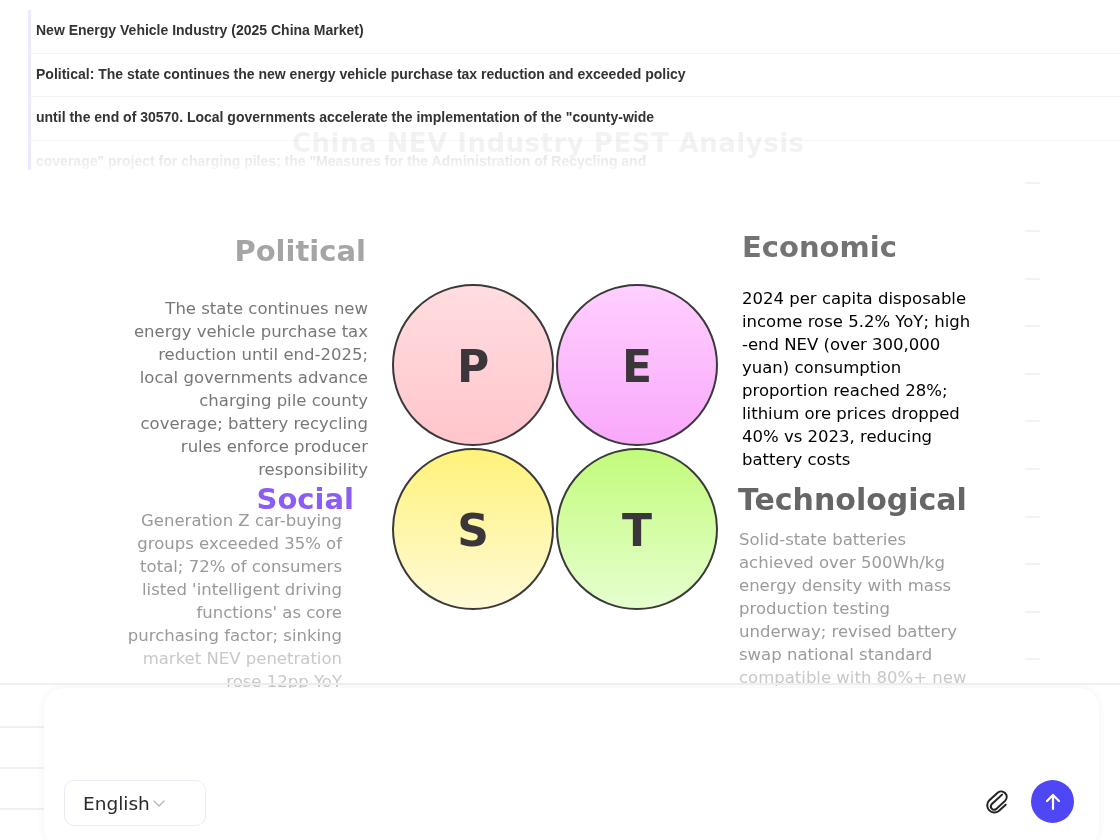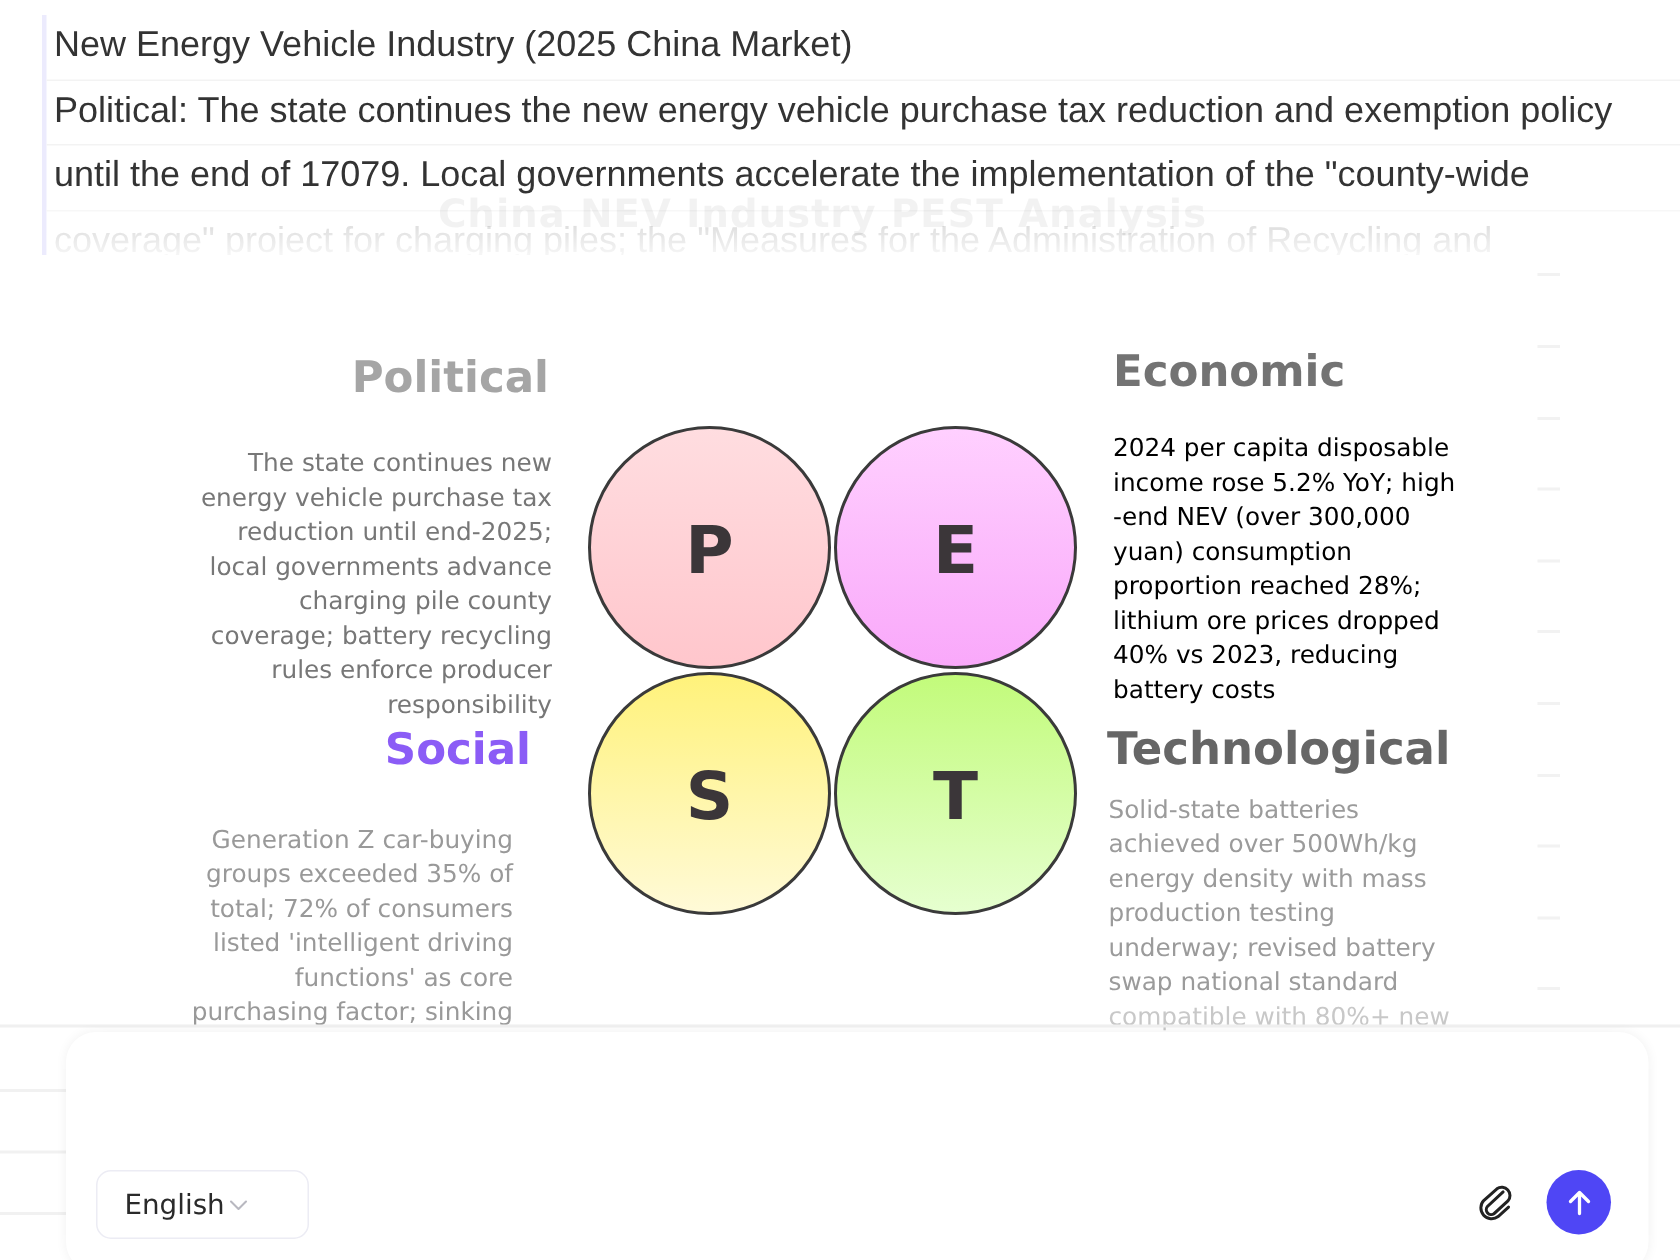--- a/index.html
+++ b/index.html
@@ -8,23 +8,24 @@
 
   
   .doc {
     position: absolute; left: 28px; top: 10px; width: 1092px; height: 160px;
     border-left: 3px solid #ecebfd;
     overflow: hidden;
   }
   .doc-line {
     height: 43.5px; line-height: 40px;
     padding-left: 5px;
-    font-size: 24px; color: #333;
+    font-size: 14px; color: #333;
     border-bottom: 1.5px solid #f3f3f3;
     white-space: nowrap;
+    font-weight: bold;
   }
   .doc-line.faded { color: #bdbdbd; border-bottom: none; }
   .doc-fade {
     position: absolute; left: 0; right: 0; top: 128px; height: 40px;
     background: linear-gradient(to bottom, rgba(255,255,255,0.3), rgba(255,255,255,1));
     pointer-events: none;
   }
   .ghost-title {
     position: absolute; left: 292px; top: 128px;
     font-family: "DejaVu Sans", sans-serif; font-weight: bold; font-size: 26px;
@@ -47,21 +48,21 @@
   .h-economic { left: 742px; top: 50px; font-size: 29px; color: #737373; }
   .h-social { right: 766px; top: 302px; font-size: 29px; color: #8b5cf6; }
   .h-tech { left: 738px; top: 302px; font-size: 30px; color: #666; }
 
   .desc {
     position: absolute; font-family: "DejaVu Sans", sans-serif;
     font-size: 16.5px; line-height: 23px; white-space: pre-line;
   }
   .d-political { right: 752px; top: 117px; width: 260px; text-align: right; color: #777; }
   .d-economic { left: 742px; top: 107px; width: 260px; text-align: left; color: #000000; }
-  .d-social { right: 778px; top: 368px; width: 250px; text-align: right; color: #999; }
+  .d-social { right: 778px; top: 329px; width: 250px; text-align: right; color: #999; }
   .d-tech { left: 739px; top: 348px; width: 260px; text-align: left; color: #9b9b9b; }
   .d-social .fade, .d-tech .fade { color: #c8c8c8; }
 
   .venn { position: absolute; left: 390px; top: 102px; width: 330px; height: 330px; }
 
   
   .input-shadow-line {
     position: absolute; left: 0; right: 0; top: 683px; height: 1.5px; background: #f0f0f0;
   }
   .input-panel {
@@ -92,22 +93,22 @@
   }
   .left-faint {
     position: absolute; left: 0; width: 44px; height: 1.5px; background: #f1f1f1;
   }
 </style>
 </head>
 <body>
 
 <div class="doc">
   <div class="doc-line">New Energy Vehicle Industry (2025 China Market)</div>
-  <div class="doc-line">Political: The state continues the new energy vehicle purchase tax reduction and exemption policy</div>
-  <div class="doc-line">until the end of 17079. Local governments accelerate the implementation of the "county-wide</div>
+  <div class="doc-line">Political: The state continues the new energy vehicle purchase tax reduction and exceeded policy</div>
+  <div class="doc-line">until the end of 30570. Local governments accelerate the implementation of the "county-wide</div>
   <div class="doc-line faded">coverage" project for charging piles; the "Measures for the Administration of Recycling and</div>
   <div class="doc-fade"></div>
 </div>
 <div class="ghost-title">China NEV Industry PEST Analysis</div>
 
 <div class="right-ticks">
   <span style="top:2px"></span>
     <span style="top:50px"></span>
     <span style="top:98px"></span>
   <span style="top:145px"></span>

